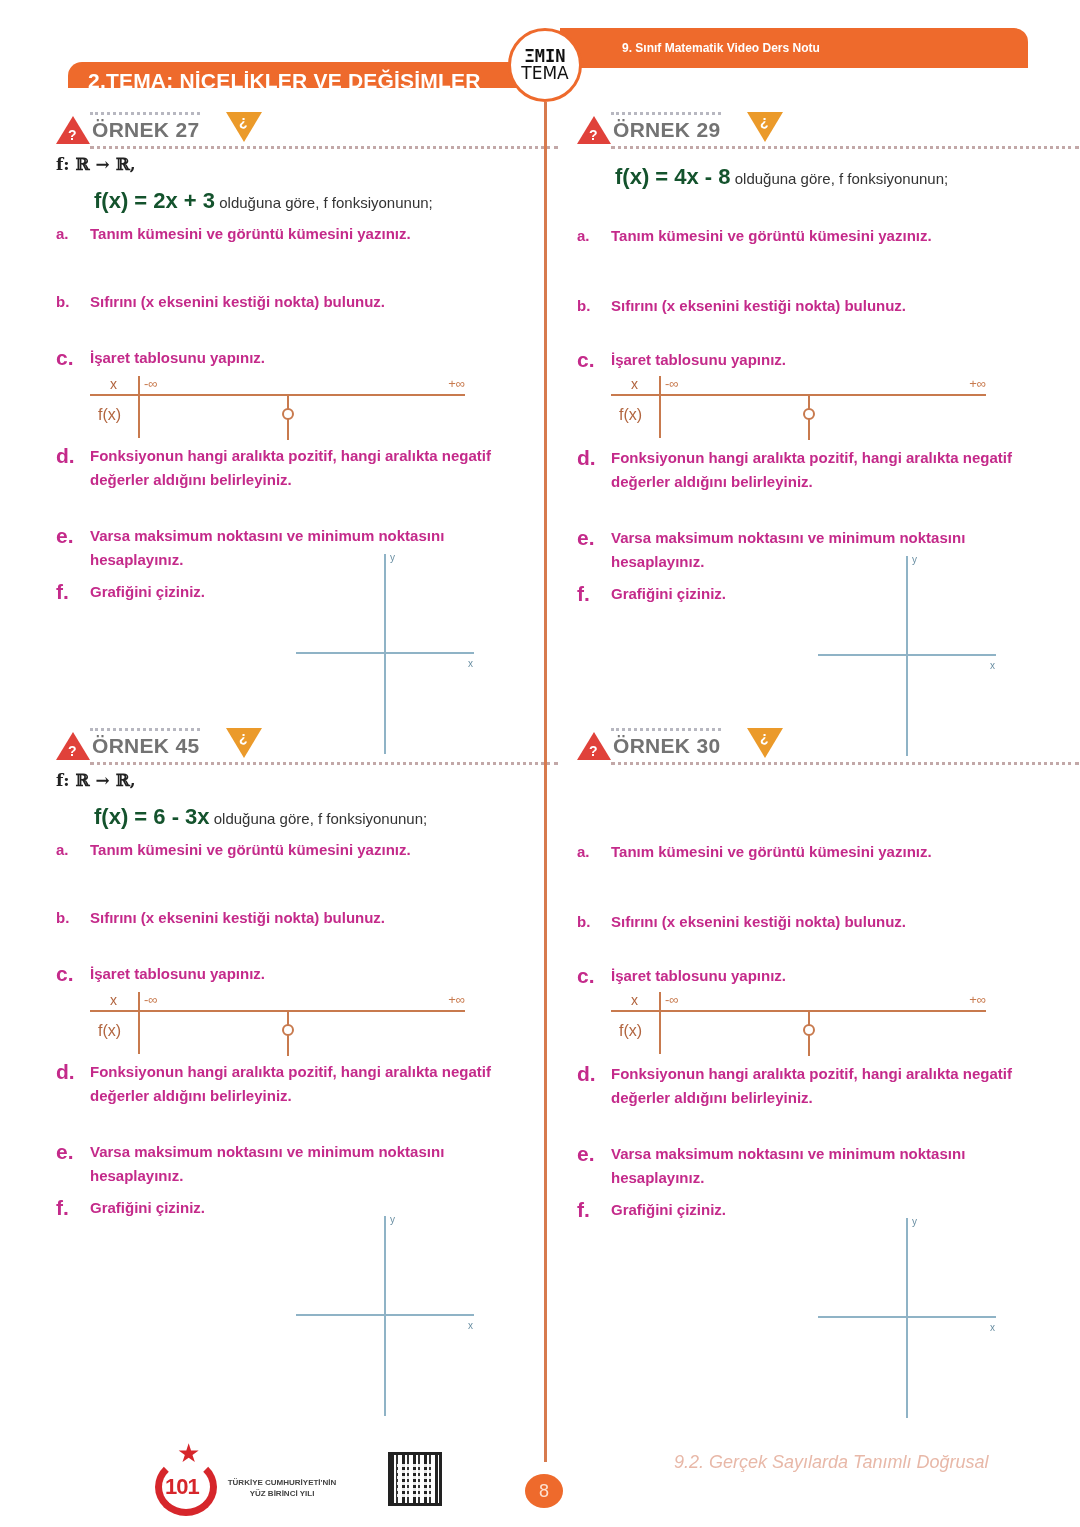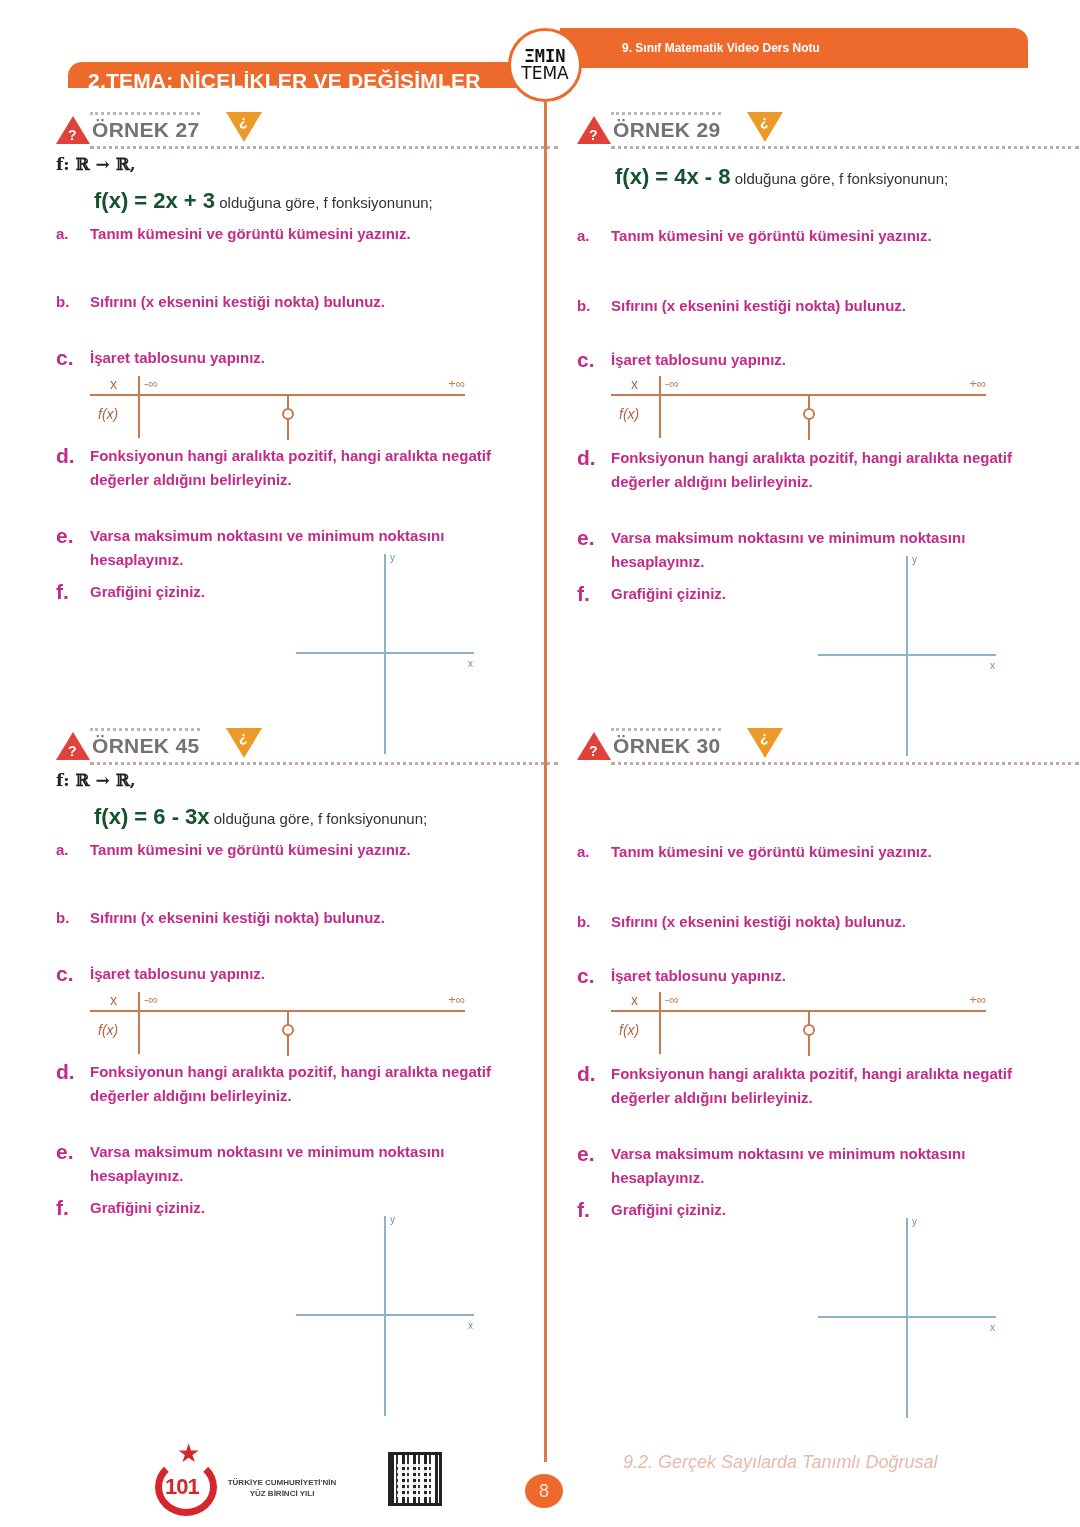--- a/index.html
+++ b/index.html
@@ -58,21 +58,21 @@
   .q .lbl.big { font-size: 21px; }
   .q .txt { display: inline-block; vertical-align: top; width: 440px; }
 
   
   .signtab { position: absolute; left: 34px; width: 375px; height: 72px; }
   .signtab .hline { position: absolute; left: 0; top: 18px; width: 375px; height: 2px; background: #c87a4e; }
   .signtab .vline { position: absolute; left: 48px; top: 0; width: 2px; height: 62px; background: #c87a4e; }
   .signtab .root-line { position: absolute; left: 197px; top: 20px; width: 2px; height: 44px; background: #c87a4e; }
   .signtab .root-dot { position: absolute; left: 192px; top: 32px; width: 12px; height: 12px; border: 2px solid #c87a4e; border-radius: 50%; background: #fff; }
   .signtab .xl { position: absolute; left: 20px; top: 0; font-size: 14px; color: #b2653f; }
-  .signtab .fx { position: absolute; left: 8px; top: 30px; font-size: 14px; color: #b2653f; font-style: italic; }
+  .signtab .fx { position: absolute; left: 8px; top: 30px; font-size: 16px; color: #b2653f; }
   .signtab .ninf { position: absolute; left: 54px; top: 0; font-size: 13px; color: #c87a4e; }
   .signtab .pinf { position: absolute; right: 0; top: 0; font-size: 13px; color: #c87a4e; }
 
   
   .axes { position: absolute; width: 180px; height: 200px; }
   .axes .ax-x { position: absolute; left: 0; top: 98px; width: 178px; height: 2px; background: #8fb3c6; }
   .axes .ax-y { position: absolute; left: 88px; top: 0; width: 2px; height: 200px; background: #8fb3c6; }
   .axes .lx { position: absolute; left: 172px; top: 104px; font-size: 10px; color: #6a8fa3; }
   .axes .ly { position: absolute; left: 94px; top: -2px; font-size: 10px; color: #6a8fa3; }
 
@@ -80,21 +80,21 @@
   .flag-logo { position: absolute; left: 155px; top: 1440px; width: 66px; height: 76px; }
   .flag-logo .crescent { position: absolute; left: 0; top: 18px; width: 62px; height: 58px; border-radius: 50%; border: 7px solid #d6262b; border-top-color: transparent; }
   .flag-logo .star { position: absolute; left: 22px; top: 0; color: #d6262b; font-size: 26px; line-height: 1; }
   .flag-logo .num { position: absolute; left: 10px; top: 34px; color: #d6262b; font-weight: bold; font-size: 22px; letter-spacing: -1px; }
   .tc-text { position: absolute; left: 222px; top: 1477px; font-size: 8px; font-weight: bold; color: #444; line-height: 11px; text-align: center; width: 120px; }
   .qr { position: absolute; left: 388px; top: 1452px; width: 54px; height: 54px; background:
       repeating-linear-gradient(90deg, #222 0 3px, #fff 3px 5px, #333 5px 7px, #fff 7px 11px),
       #fff; border: 3px solid #222; }
   .qr::before { content: ""; position: absolute; inset: 6px; background: repeating-linear-gradient(0deg, rgba(255,255,255,0.9) 0 3px, transparent 3px 6px); }
   .page-num { position: absolute; left: 525px; top: 1474px; width: 38px; height: 34px; border-radius: 50%; background: #ee6a2c; color: #fce1d0; font-size: 18px; text-align: center; line-height: 34px; }
-  .topic { position: absolute; left: 623px; top: 1450px; font-size: 18px; font-style: italic; color: #e8b8a8; line-height: 24px; }
+  .topic { position: absolute; left: 674px; top: 1450px; font-size: 18px; font-style: italic; color: #e8b8a8; line-height: 24px; }
 </style>
 </head>
 <body>
 
 <div class="tema-band">2.TEMA: NİCELİKLER VE DEĞİŞİMLER</div>
 <div class="title-band">9. Sınıf Matematik Video Ders Notu</div>
 <div class="logo">
   <span class="l1">ΞMIN</span>
   <span class="l2">TEMA</span>
 </div>

